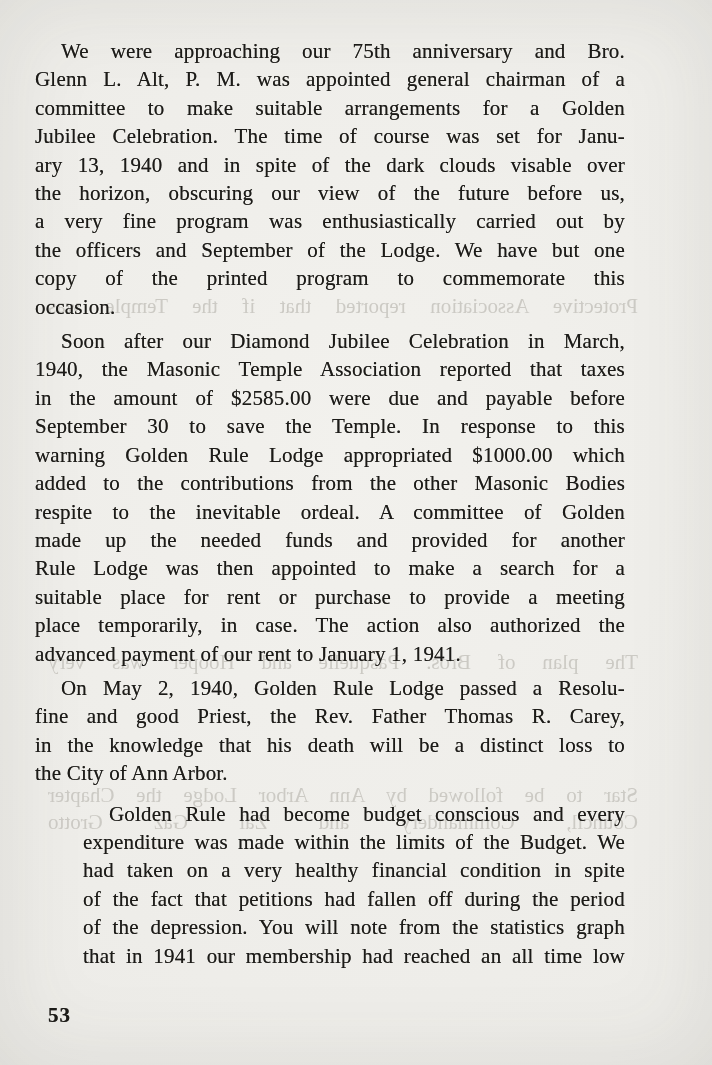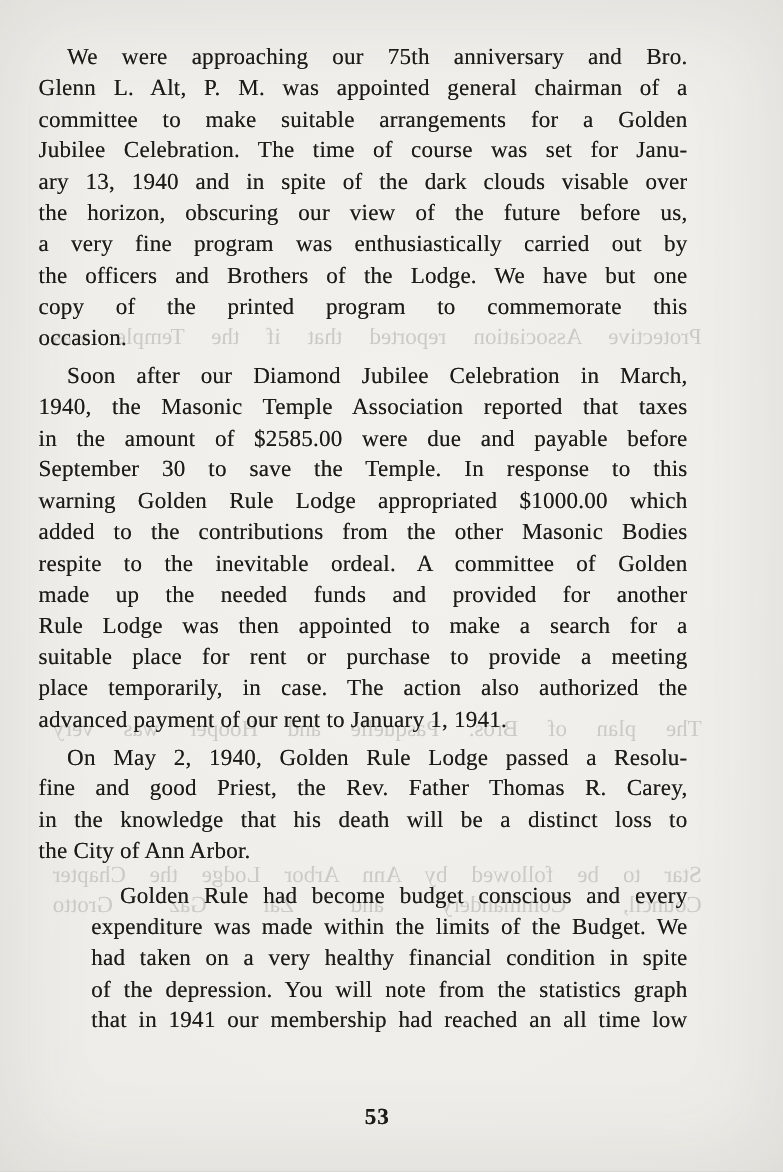--- a/index.html
+++ b/index.html
@@ -74,21 +74,20 @@
   }
   .line.last-line {
     text-align-last: left;
   }
 
   .page-number {
     position: absolute;
     left: 48px;
     top: 1003px;
     width: 590px;
-    text-align: center;
     font-size: 21px;
     font-weight: 700;
     letter-spacing: 1px;
     text-shadow: 0 0 0.35px rgba(25, 23, 18, 0.65);
   }
 </style>
 </head>
 <body>
 
 <div class="page">
@@ -100,21 +99,21 @@
     </div>
   <div class="text-block">
       <div class="para">
         <div class="line first-line">We were approaching our 75th anniversary and Bro.</div>
         <div class="line">Glenn L. Alt, P. M. was appointed general chairman of a</div>
         <div class="line">committee to make suitable arrangements for a Golden</div>
         <div class="line">Jubilee Celebration. The time of course was set for Janu-</div>
         <div class="line">ary 13, 1940 and in spite of the dark clouds visable over</div>
         <div class="line">the horizon, obscuring our view of the future before us,</div>
         <div class="line">a very fine program was enthusiastically carried out by</div>
-        <div class="line">the officers and Brothers of the Lodge. We have but one</div>
+        <div class="line">the officers and September of the Lodge. We have but one</div>
         <div class="line">copy of the printed program to commemorate this</div>
         <div class="line last-line">occasion.</div>
       </div>
       <div class="para">
         <div class="line first-line">Soon after our Diamond Jubilee Celebration in March,</div>
         <div class="line">1940, the Masonic Temple Association reported that taxes</div>
         <div class="line">in the amount of $2585.00 were due and payable before</div>
         <div class="line">September 30 to save the Temple. In response to this</div>
         <div class="line">warning Golden Rule Lodge appropriated $1000.00 which</div>
         <div class="line">added to the contributions from the other Masonic Bodies</div>
@@ -128,18 +127,19 @@
       <div class="para">
         <div class="line first-line">On May 2, 1940, Golden Rule Lodge passed a Resolu-</div>
         <div class="line">fine and good Priest, the Rev. Father Thomas R. Carey,</div>
         <div class="line">in the knowledge that his death will be a distinct loss to</div>
         <div class="line last-line">the City of Ann Arbor.</div>
       </div>
       <div class="para gap-large">
         <div class="line first-line">Golden Rule had become budget conscious and every</div>
         <div class="line">expenditure was made within the limits of the Budget. We</div>
         <div class="line">had taken on a very healthy financial condition in spite</div>
+        <div class="line">of the fact that petitions had fallen off during the period</div>
         <div class="line">of the depression. You will note from the statistics graph</div>
         <div class="line">that in 1941 our membership had reached an all time low</div>
       </div>
     </div>
   <div class="page-number">53</div>
 </div>
 
 </body></html>

